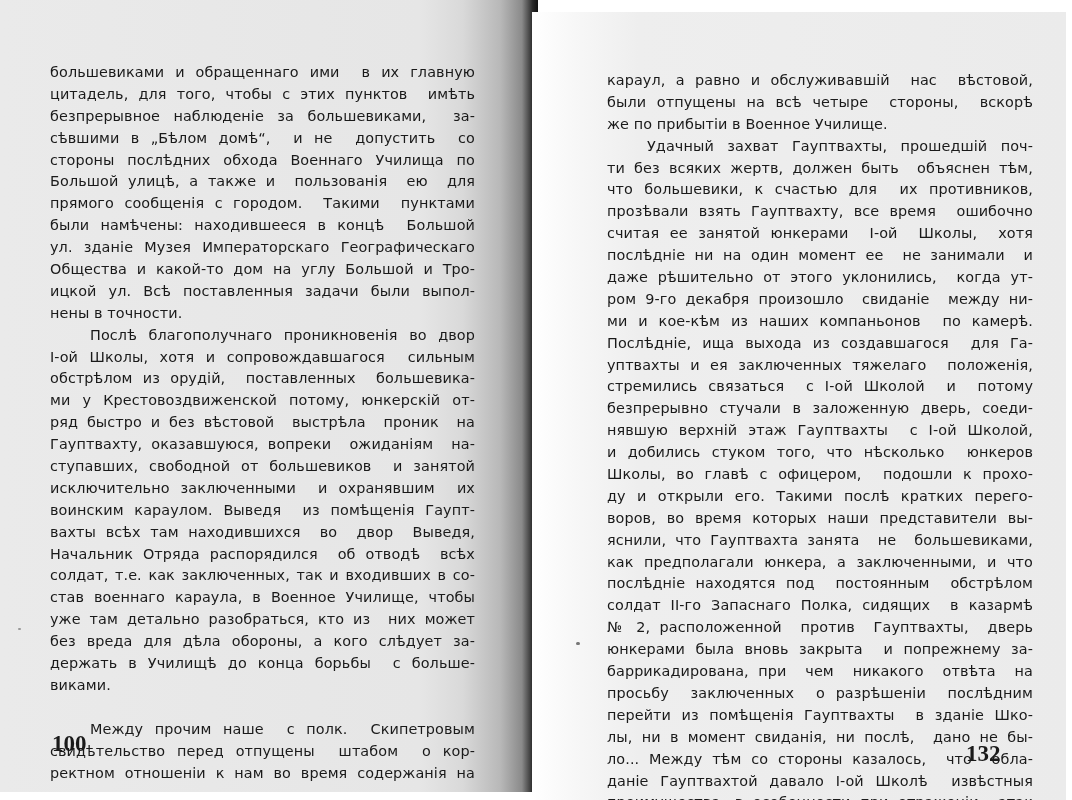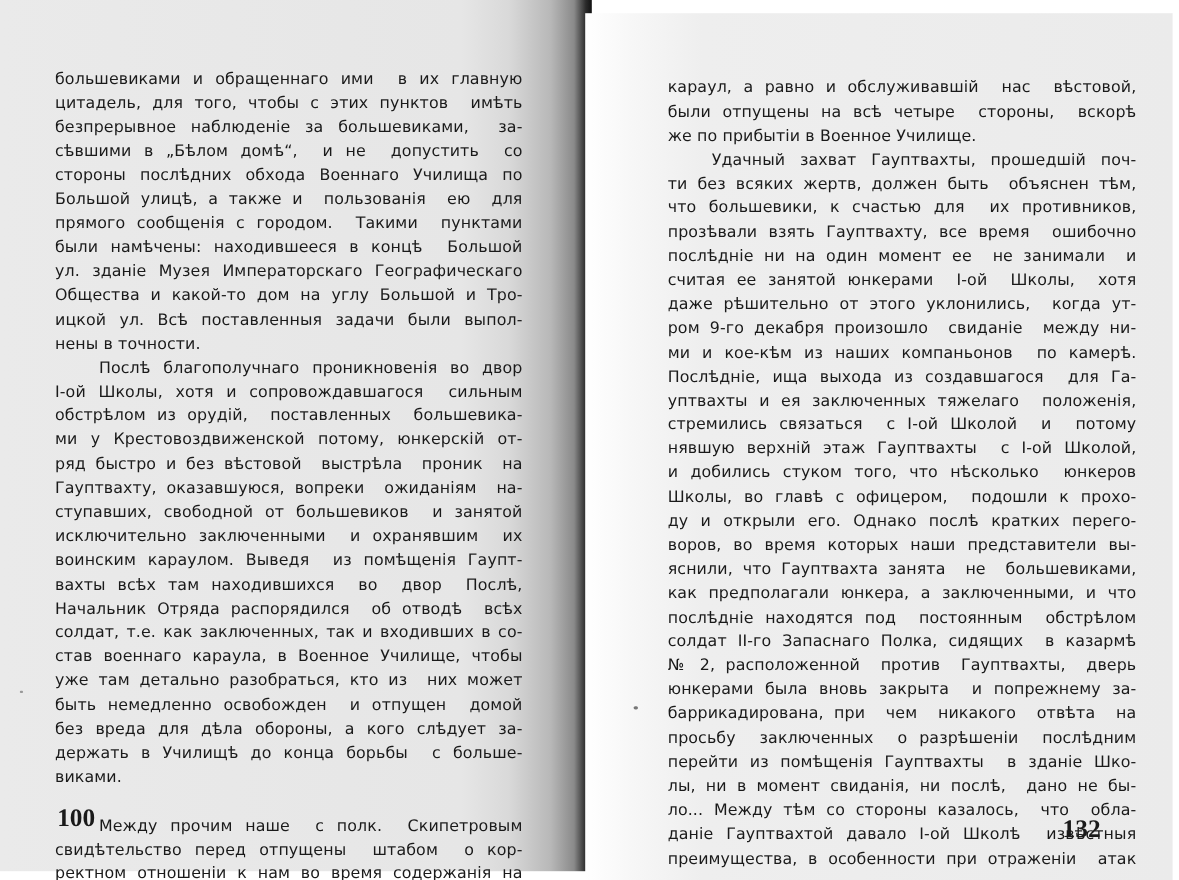--- a/index.html
+++ b/index.html
@@ -60,58 +60,58 @@
         <span class="line last">нены в точности.</span>
         <span class="line indent">Послѣ благополучнаго проникновенія во двор</span>
         <span class="line">І-ой Школы, хотя и сопровождавшагося  сильным</span>
         <span class="line">обстрѣлом из орудій,  поставленных  большевика-</span>
         <span class="line">ми у Крестовоздвиженской потому, юнкерскій от-</span>
         <span class="line">ряд быстро и без вѣстовой  выстрѣла  проник  на</span>
         <span class="line">Гауптвахту, оказавшуюся, вопреки  ожиданіям  на-</span>
         <span class="line">ступавших, свободной от большевиков  и занятой</span>
         <span class="line">исключительно заключенными  и охранявшим  их</span>
         <span class="line">воинским караулом. Выведя  из помѣщенія Гаупт-</span>
-        <span class="line">вахты всѣх там находившихся  во  двор  Послѣ,</span>
+        <span class="line">вахты всѣх там находившихся  во  двор  Выведя,</span>
         <span class="line">Начальник Отряда распорядился  об отводѣ  всѣх</span>
         <span class="line">солдат, т.е. как заключенных, так и входивших в со-</span>
         <span class="line">став военнаго караула, в Военное Училище, чтобы</span>
         <span class="line">уже там детально разобраться, кто из  них может</span>
-        <span class="line">быть немедленно освобожден  и отпущен  домой</span>
         <span class="line">без вреда для дѣла обороны, а кого слѣдует за-</span>
         <span class="line">держать в Училищѣ до конца борьбы  с больше-</span>
         <span class="line last">виками.</span>
         <span class="line last"></span>
         <span class="line indent">Между прочим наше  с полк.  Скипетровым</span>
         <span class="line">свидѣтельство перед отпущены  штабом  о кор-</span>
         <span class="line">ректном отношеніи к нам во время содержанія на</span>
       </div>
     <div class="pnum">100</div>
     <div class="speck" style="left:18px; top:628px; width:3px; height:2px; background:#999;"></div>
   </div>
   <div class="page right">
     <div class="text-block" id="right-text">
         <span class="line">караул, а равно и обслуживавшій  нас  вѣстовой,</span>
         <span class="line">были отпущены на всѣ четыре  стороны,  вскорѣ</span>
         <span class="line last">же по прибытіи в Военное Училище.</span>
         <span class="line indent">Удачный захват Гауптвахты, прошедшій поч-</span>
         <span class="line">ти без всяких жертв, должен быть  объяснен тѣм,</span>
         <span class="line">что большевики, к счастью для  их противников,</span>
         <span class="line">прозѣвали взять Гауптвахту, все время  ошибочно</span>
+        <span class="line">считая ее занятой юнкерами  І-ой  Школы,  хотя</span>
         <span class="line">послѣдніе ни на один момент ее  не занимали  и</span>
-        <span class="line">считая ее занятой юнкерами  І-ой  Школы,  хотя</span>
         <span class="line">даже рѣшительно от этого уклонились,  когда ут-</span>
         <span class="line">ром 9-го декабря произошло  свиданіе  между ни-</span>
         <span class="line">ми и кое-кѣм из наших компаньонов  по камерѣ.</span>
         <span class="line">Послѣдніе, ища выхода из создавшагося  для Га-</span>
         <span class="line">уптвахты и ея заключенных тяжелаго  положенія,</span>
         <span class="line">стремились связаться  с І-ой Школой  и  потому</span>
+        <span class="line">безпрерывно стучали в заложенную дверь, соеди-</span>
         <span class="line">нявшую верхній этаж Гауптвахты  с І-ой Школой,</span>
         <span class="line">и добились стуком того, что нѣсколько  юнкеров</span>
         <span class="line">Школы, во главѣ с офицером,  подошли к прохо-</span>
-        <span class="line">ду и открыли его. Однако послѣ кратких перего-</span>
+        <span class="line">ду и открыли его. Такими послѣ кратких перего-</span>
         <span class="line">воров, во время которых наши представители вы-</span>
         <span class="line">яснили, что Гауптвахта занята  не  большевиками,</span>
         <span class="line">как предполагали юнкера, а заключенными, и что</span>
         <span class="line">послѣдніе находятся под  постоянным  обстрѣлом</span>
         <span class="line">солдат ІІ-го Запаснаго Полка, сидящих  в казармѣ</span>
         <span class="line">№ 2, расположенной  против  Гауптвахты,  дверь</span>
         <span class="line">юнкерами была вновь закрыта  и попрежнему за-</span>
         <span class="line">баррикадирована, при  чем  никакого  отвѣта  на</span>
         <span class="line">просьбу  заключенных  о разрѣшеніи  послѣдним</span>
         <span class="line">перейти из помѣщенія Гауптвахты  в зданіе Шко-</span>

